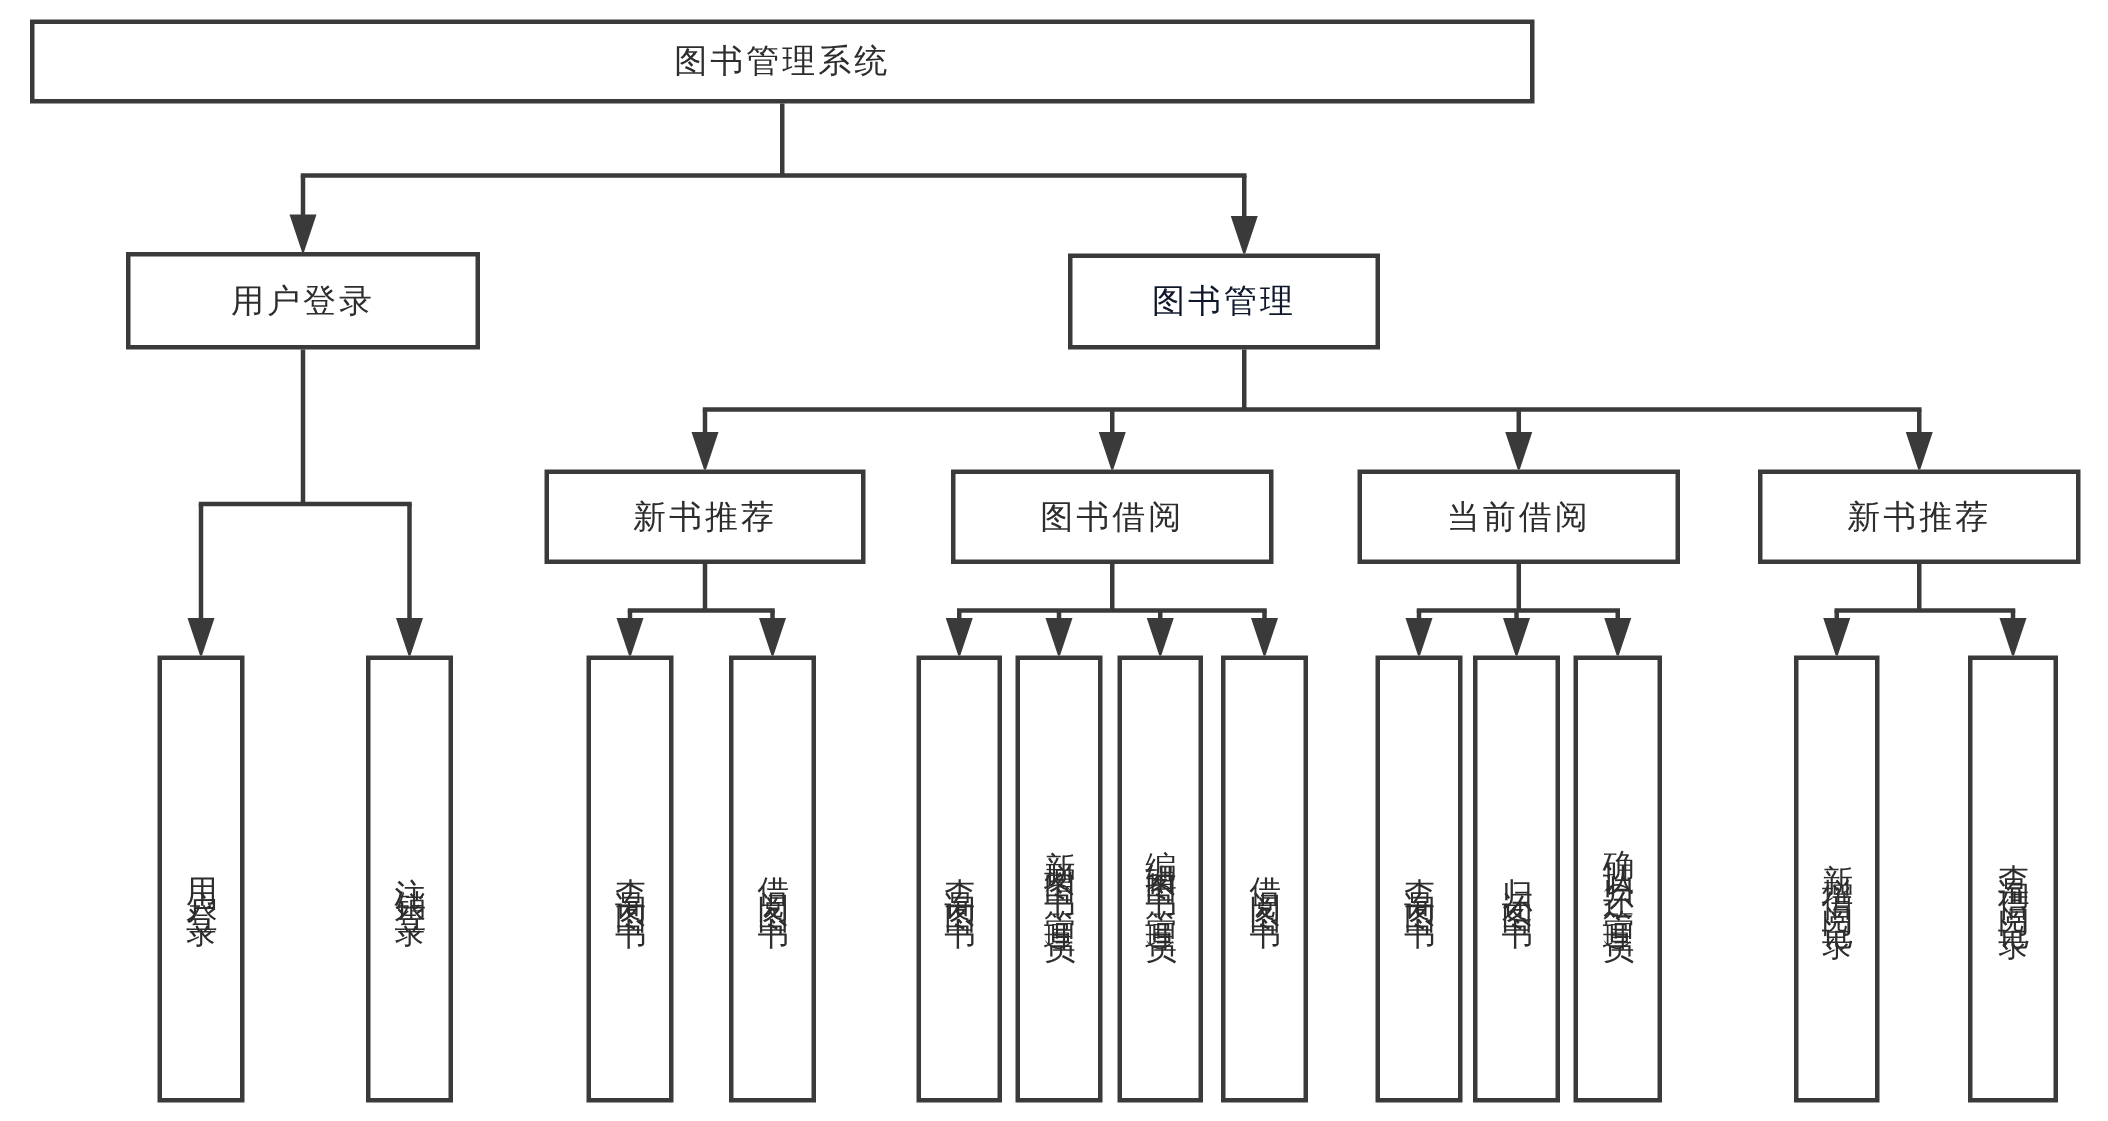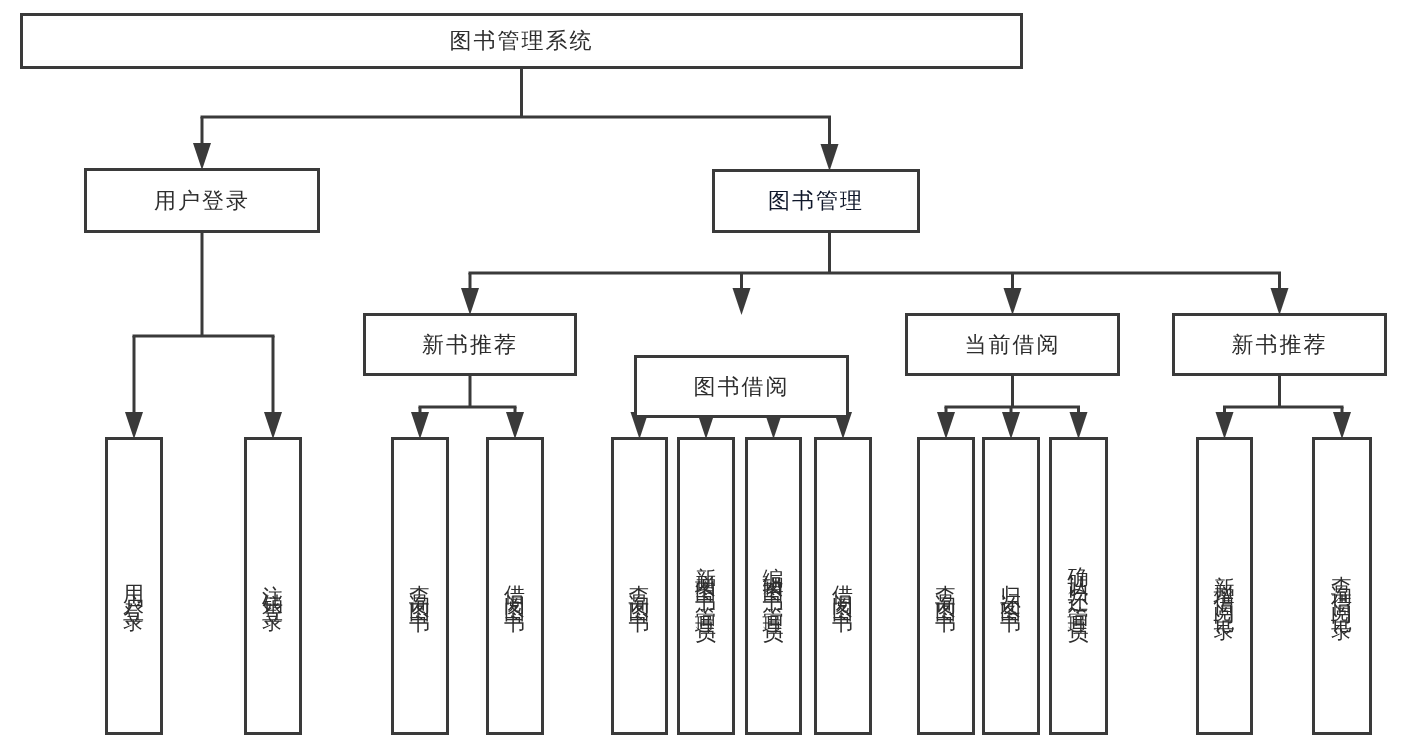--- a/index.html
+++ b/index.html
@@ -124,21 +124,21 @@
       </div>
       <div class="node h" style="left: 84px; top: 168px; width: 236px; height: 65px; border-color: rgb(58, 58, 58); color: rgb(45, 45, 45);">
         <span class="label">用户登录</span>
       </div>
       <div class="node h" style="left: 712px; top: 169px; width: 208px; height: 64px; border-color: rgb(58, 58, 58); color: #0f172a;">
         <span class="label">图书管理</span>
       </div>
       <div class="node h" style="left: 363px; top: 313px; width: 214px; height: 63px; border-color: rgb(58, 58, 58); color: rgb(45, 45, 45);">
         <span class="label">新书推荐</span>
       </div>
-      <div class="node h" style="left: 634px; top: 313px; width: 215px; height: 63px; border-color: rgb(58, 58, 58); color: rgb(45, 45, 45); margin-top: 42px;">
+      <div class="node h" style="left: 634px; top: 313px; width: 215px; height: 63px; border-color: rgb(58, 58, 58); color: rgb(45, 45, 45);">
         <span class="label">图书借阅</span>
       </div>
       <div class="node h" style="left: 905px; top: 313px; width: 215px; height: 63px; border-color: rgb(58, 58, 58); color: rgb(45, 45, 45);">
         <span class="label">当前借阅</span>
       </div>
       <div class="node h" style="left: 1172px; top: 313px; width: 215px; height: 63px; border-color: rgb(58, 58, 58); color: rgb(45, 45, 45);">
         <span class="label">新书推荐</span>
       </div>
       <div class="node v" style="left: 105px; top: 437px; width: 58px; height: 298px; border-color: rgb(58, 58, 58); color: rgb(45, 45, 45);">
         <span class="label">用户登录</span>

